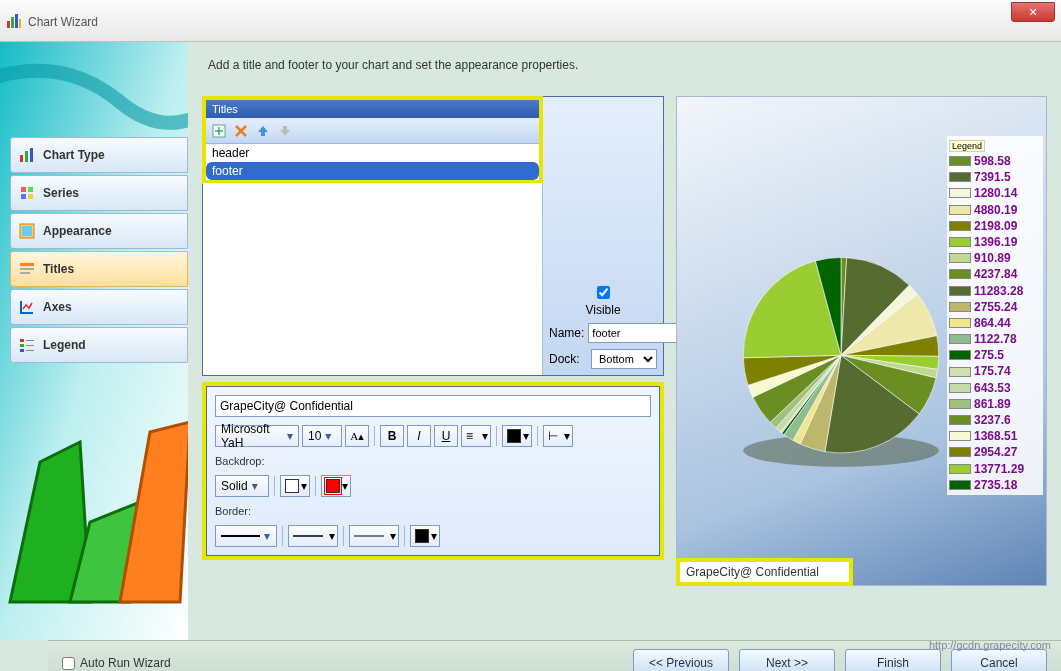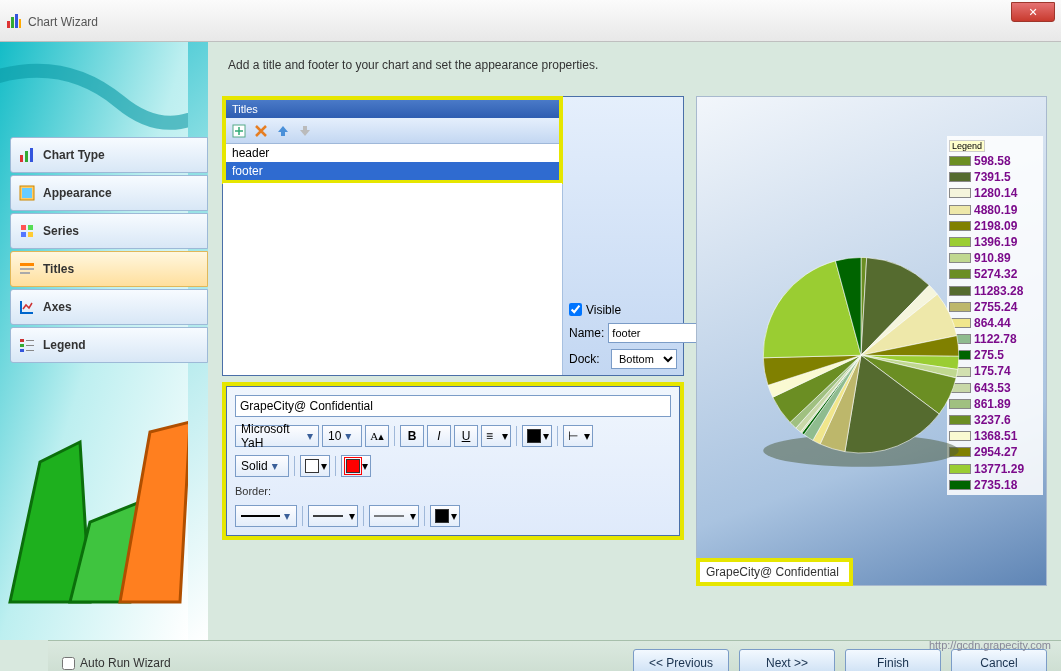--- a/index.html
+++ b/index.html
@@ -6,21 +6,21 @@
 body { background: #d8e8de; width: 1061px; height: 671px; position: relative; overflow: hidden; }
 
 
 .titlebar { height: 42px; background: linear-gradient(#fbfbfb, #e8e8e8); border-bottom: 1px solid #bfbfbf; display: flex; align-items: flex-end; padding: 12px 6px; position: relative; }
 .titlebar .app-icon { width: 16px; height: 16px; margin-right: 6px; }
 .titlebar .title { color: #555; }
 .titlebar .close { position: absolute; right: 6px; top: 2px; width: 44px; height: 20px; background: linear-gradient(#e57272,#c83a2e); border: 1px solid #9f362c; border-radius: 0 0 3px 3px; color: #fff; text-align: center; line-height: 18px; font-size: 11px; cursor: pointer; }
 
 
 .content { display: flex; height: 598px; }
-.sidebar { width: 208px; position: relative; background: linear-gradient(135deg,#0bb6c7 0%,#8fe0e4 40%,#ffffff 100%); overflow: hidden; text-decoration: underline; }
+.sidebar { width: 188px; position: relative; background: linear-gradient(135deg,#0bb6c7 0%,#8fe0e4 40%,#ffffff 100%); overflow: hidden; text-decoration: underline; }
 .sidebar svg.bg { position: absolute; inset: 0; }
 .nav { position: absolute; top: 95px; left: 10px; right: 0; }
 .nav-item { height: 36px; background: linear-gradient(#f7fbff,#d8e7f6); border: 1px solid #9db9d7; border-radius: 3px 0 0 3px; margin-bottom: 2px; display: flex; align-items: center; padding-left: 8px; cursor: pointer; }
 .nav-item.sel { background: linear-gradient(#fff7df,#ffdf9d); border-color: #e0b85a; }
 .nav-item .icon { width: 16px; height: 16px; margin-right: 8px; }
 .nav-item span.label { font-weight: bold; color: #333; }
 
 .main { flex: 1; padding: 10px 14px 0 14px; display: flex; flex-direction: column; }
 .instr { color: #333; margin: 6px 0 24px 6px; }
 .panels { display: flex; gap: 12px; height: 490px; }
@@ -29,27 +29,27 @@
 .panel { background: #fff; }
 .panel-hd { background: linear-gradient(#4a7ac8,#2e5db1); color: #fff; padding: 3px 6px; font-size: 11px; }
 
 
 .titles-panel { height: 280px; display: flex; border:1px solid #4a6fa8; }
 .titles-left { flex: 1; display: flex; flex-direction: column; border-right: 1px solid #a7c0e0; }
 .titles-left .hl-box { border: 4px solid #e6e600; margin: -1px; }
 .toolbar { background: linear-gradient(#e5effc,#c3d7f2); border-bottom: 1px solid #9fb8d9; height: 26px; display: flex; align-items: center; padding: 0 6px; gap: 8px; }
 .tb-ico { width: 14px; height: 14px; cursor: pointer; }
 .list { flex: 1; background: #fff; }
-.list-row { padding: 2px 6px; cursor: pointer; }
+.list-row { padding: 2px 6px; cursor: pointer; border-radius: 6px; }
 .list-row.sel { background: #2f6bd0; color: #fff; }
 .titles-right { width: 120px; background: linear-gradient(#e5effc,#c3d7f2); padding: 6px; display: flex; flex-direction: column; justify-content: flex-end; gap: 6px; }
 .field-row { display: flex; align-items: center; gap: 4px; }
 .field-row label { width: 38px; }
 .field-row input[type=text], .field-row select { flex: 1; height: 20px; border: 1px solid #7b9cc7; background: #fff; padding: 0 3px; font-size: 11px; }
-.chk { display: flex; align-items: flex-start; gap: 4px; }
+.chk { display: flex; align-items: center; gap: 4px; flex-direction: column; }
 
 
 .props-panel { border: 4px solid #e6e600; padding: 0; }
 .props-inner { border: 1px solid #4a6fa8; background: linear-gradient(#f0f6fd,#dfeafb); }
 .props-body { padding: 8px; display: flex; flex-direction: column; gap: 8px; }
 .text-input { width: 100%; height: 22px; border: 1px solid #7b9cc7; background: #fff; padding: 0 4px; }
 .tool-row { display: flex; align-items: center; gap: 3px; }
 .combo { height: 22px; border: 1px solid #7b9cc7; background: linear-gradient(#fdfdff,#e3edfa); display: inline-flex; align-items: center; padding: 0 2px 0 5px; cursor: pointer; }
 .combo .caret { width: 14px; text-align: center; color: #3a5f99; }
 .btn { width: 24px; height: 22px; border: 1px solid #7b9cc7; background: linear-gradient(#fdfdff,#e3edfa); display: inline-flex; align-items: center; justify-content: center; cursor: pointer; font-size: 12px; font-family: "Times New Roman", serif; }
@@ -115,33 +115,33 @@
       <div class="nav-item">
           <svg class="icon" viewBox="0 0 16 16">
             <rect x="1" y="8" width="3" height="7" fill="#d33"></rect>
             <rect x="6" y="4" width="3" height="11" fill="#3a3"></rect>
             <rect x="11" y="1" width="3" height="14" fill="#35d"></rect>
           </svg>
           <span class="label">Chart Type</span>
         </div>
       <div class="nav-item">
           <svg class="icon" viewBox="0 0 16 16">
-            <rect x="1" y="1" width="14" height="14" fill="#fc6" stroke="#c80"></rect>
-            <rect x="3" y="3" width="10" height="10" fill="#6cf"></rect>
-          </svg>
-          <span class="label">Appearance</span>
-        </div>
-      <div class="nav-item">
-          <svg class="icon" viewBox="0 0 16 16">
             <rect x="2" y="2" width="5" height="5" fill="#f55"></rect>
             <rect x="9" y="2" width="5" height="5" fill="#5d5"></rect>
             <rect x="2" y="9" width="5" height="5" fill="#57f"></rect>
             <rect x="9" y="9" width="5" height="5" fill="#fc3"></rect>
           </svg>
           <span class="label">Series</span>
+        </div>
+      <div class="nav-item">
+          <svg class="icon" viewBox="0 0 16 16">
+            <rect x="1" y="1" width="14" height="14" fill="#fc6" stroke="#c80"></rect>
+            <rect x="3" y="3" width="10" height="10" fill="#6cf"></rect>
+          </svg>
+          <span class="label">Appearance</span>
         </div>
       <div class="nav-item sel">
           <svg class="icon" viewBox="0 0 16 16">
             <rect x="1" y="2" width="14" height="3" fill="#f80"></rect>
             <rect x="1" y="7" width="14" height="2" fill="#aaa"></rect>
             <rect x="1" y="11" width="10" height="2" fill="#aaa"></rect>
           </svg>
           <span class="label">Titles</span>
         </div>
       <div class="nav-item">
@@ -244,20 +244,21 @@
               <div class="btn caretful">
                     <span class="swatch" style="background:#000"></span>
                     <span class="caret">▾</span>
                   </div>
               <div class="sep"></div>
               <div class="btn caretful">
                     <span>⊢</span>
                     <span class="caret">▾</span>
                   </div>
             </div>
+            <label class="small">Backdrop:</label>
             <div class="tool-row">
               <div class="combo" style="width:54px">
                     <span>Solid</span>
                     <span class="caret">▾</span>
                   </div>
               <div class="sep"></div>
               <div class="btn caretful">
                     <span class="swatch" style="background:#fff"></span>
                     <span class="caret">▾</span>
                   </div>
@@ -328,21 +329,21 @@
               <div class="legend-row">
                 <span class="sw" style="background:#9acd32"></span>
                 <span>1396.19</span>
               </div>
               <div class="legend-row">
                 <span class="sw" style="background:#c0d890"></span>
                 <span>910.89</span>
               </div>
               <div class="legend-row">
                 <span class="sw" style="background:#6b8e23"></span>
-                <span>5274.32</span>
+                <span>4237.84</span>
               </div>
               <div class="legend-row">
                 <span class="sw" style="background:#556b2f"></span>
                 <span>11283.28</span>
               </div>
               <div class="legend-row">
                 <span class="sw" style="background:#bdb76b"></span>
                 <span>2755.24</span>
               </div>
               <div class="legend-row">

